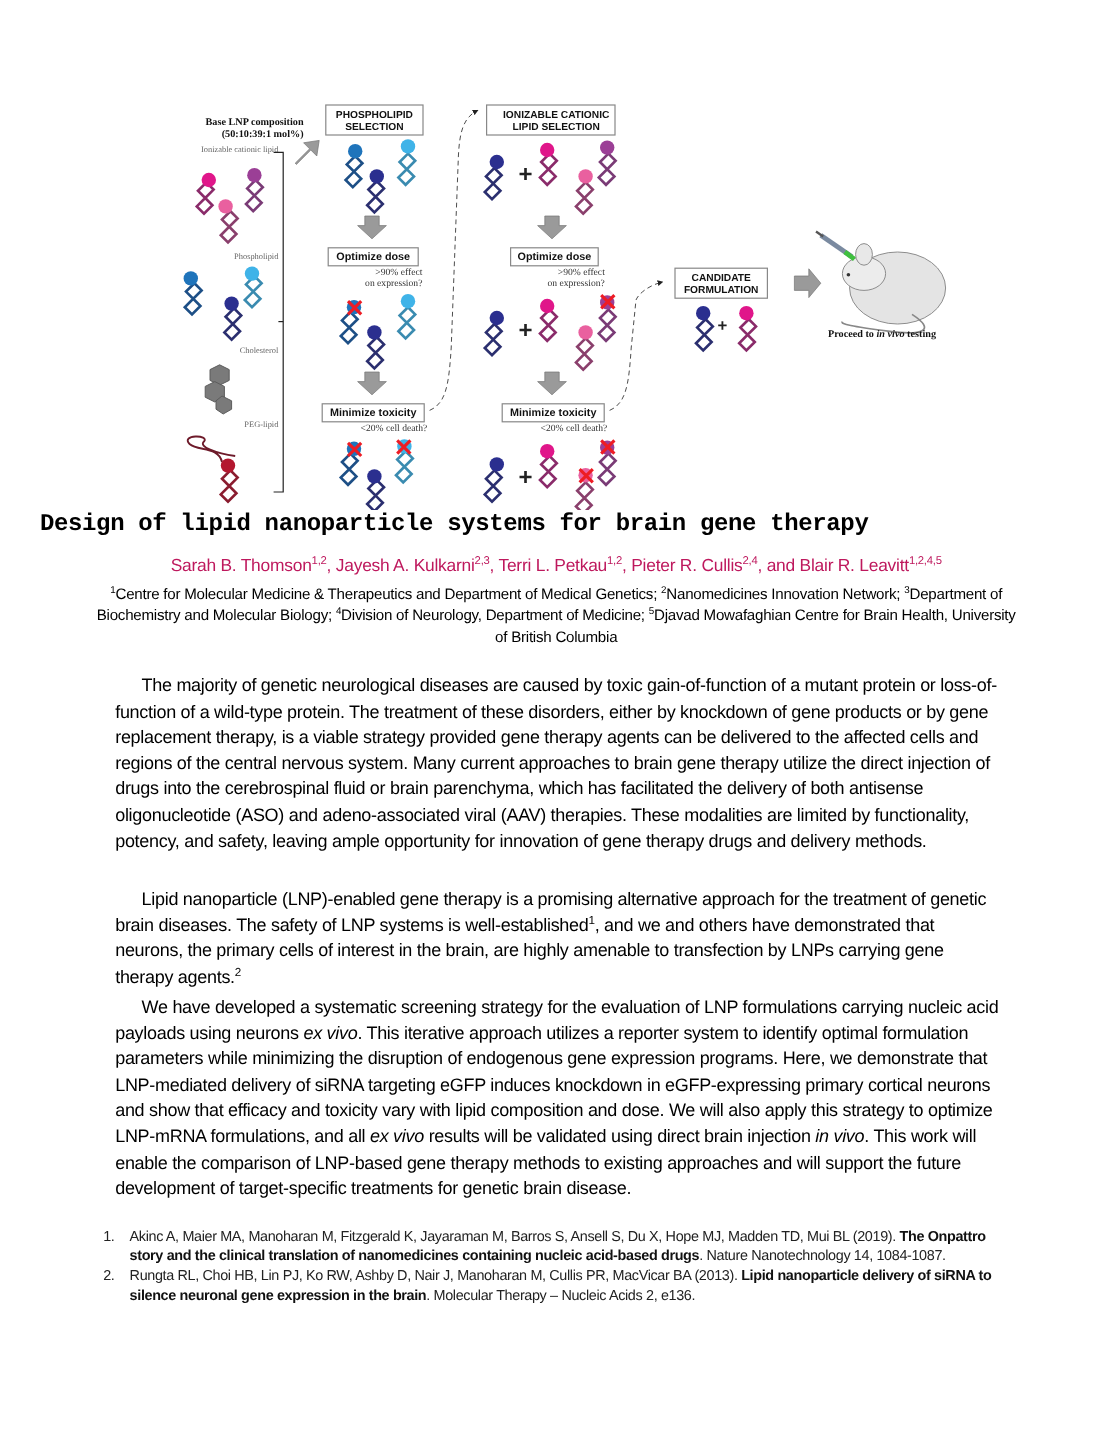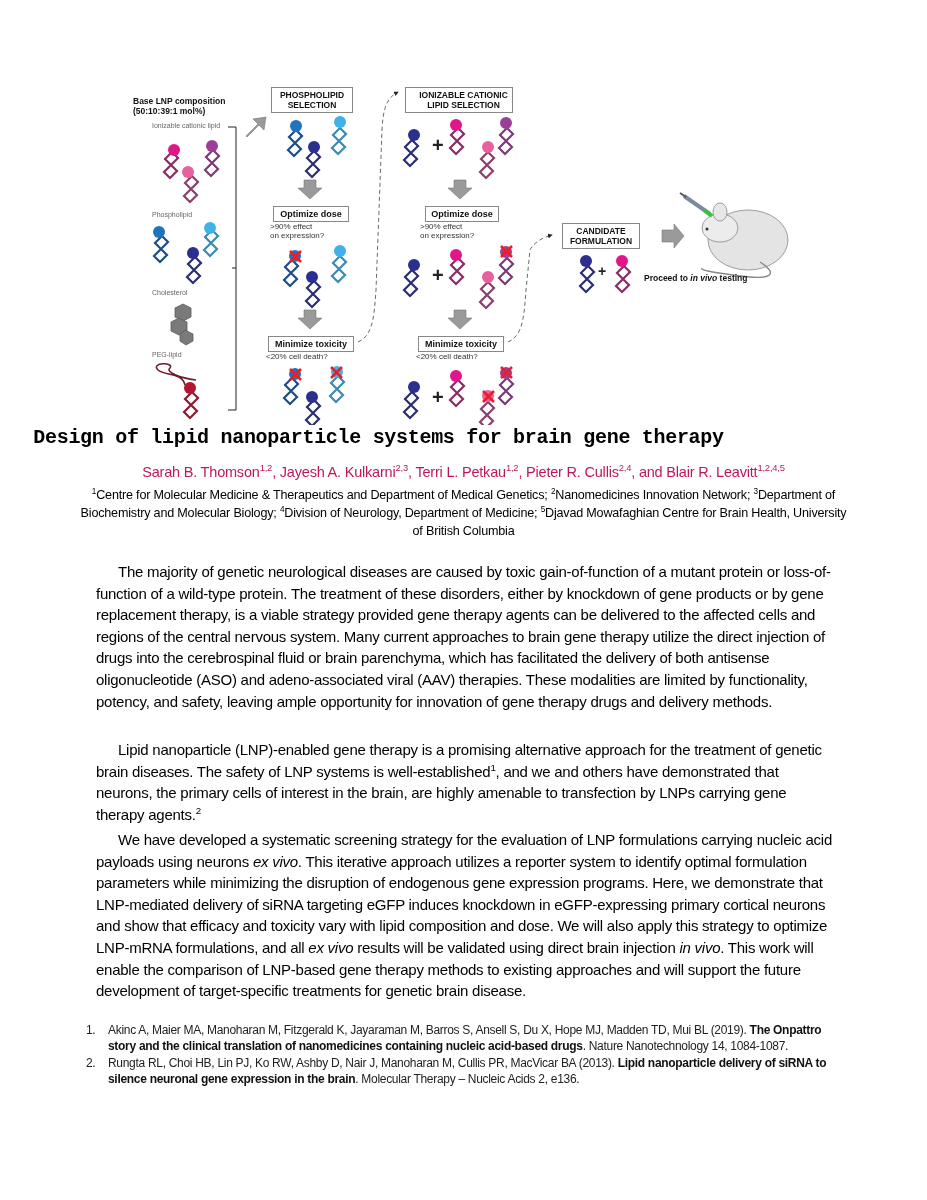--- a/index.html
+++ b/index.html
@@ -1,19 +1,19 @@
 <!DOCTYPE html>
 <html><head>
 <meta charset="utf-8">
 <style>
   html, body { margin:0; padding:0; background:#ffffff; }
   body { width:927px; height:1200px; position:relative; overflow:hidden; font-family:"Liberation Sans", sans-serif; color:#111; }
   .fig { position:absolute; left:0; top:0; width:927px; height:425px; }
   .fig svg { position:absolute; left:0; top:0; }
-  .flabel { position:absolute; font-family:Liberation Sans, sans-serif; font-size:8.5px; color:#111; text-align:left; line-height:10px; }
+  .flabel { position:absolute; font-family:Liberation Serif, serif; font-size:8.5px; color:#111; text-align:right; line-height:10px; }
   .flabel.bold { font-weight:bold; }
   .flabel.gray { color:#666; font-size:7px; line-height:9px; }
   .fbox { position:absolute; border:1px solid #888; background:#fff; font-weight:bold; font-size:8.5px; text-align:center; line-height:10px; padding:2px 4px; box-sizing:border-box; }
   .title { position:absolute; top:426px; left:0; width:757px; text-align:center; font-family:Liberation Mono, monospace; font-weight:bold; font-size:20px; letter-spacing:-0.3px; color:#000; }
   .authors { position:absolute; top:464px; left:0; width:927px; text-align:center; font-size:14.5px; color:#be185d; font-family:"Liberation Sans", sans-serif; letter-spacing:-0.2px; }
   .affil { position:absolute; top:486px; left:80px; width:767px; text-align:center; font-size:12.6px; line-height:18px; color:#000; letter-spacing:-0.2px; }
   sup { font-size:0.65em; vertical-align:super; line-height:0; }
   .body { position:absolute; left:84px; width:760px; font-size:15px; line-height:21.6px; color:#000; letter-spacing:-0.25px; }
   .body p { margin:12px; text-indent:22px; }
   .refs { position:absolute; left:84px; top:1022px; width:762px; font-size:12px; line-height:16px; color:#222; font-family:"Liberation Sans", sans-serif; letter-spacing:-0.3px; }

